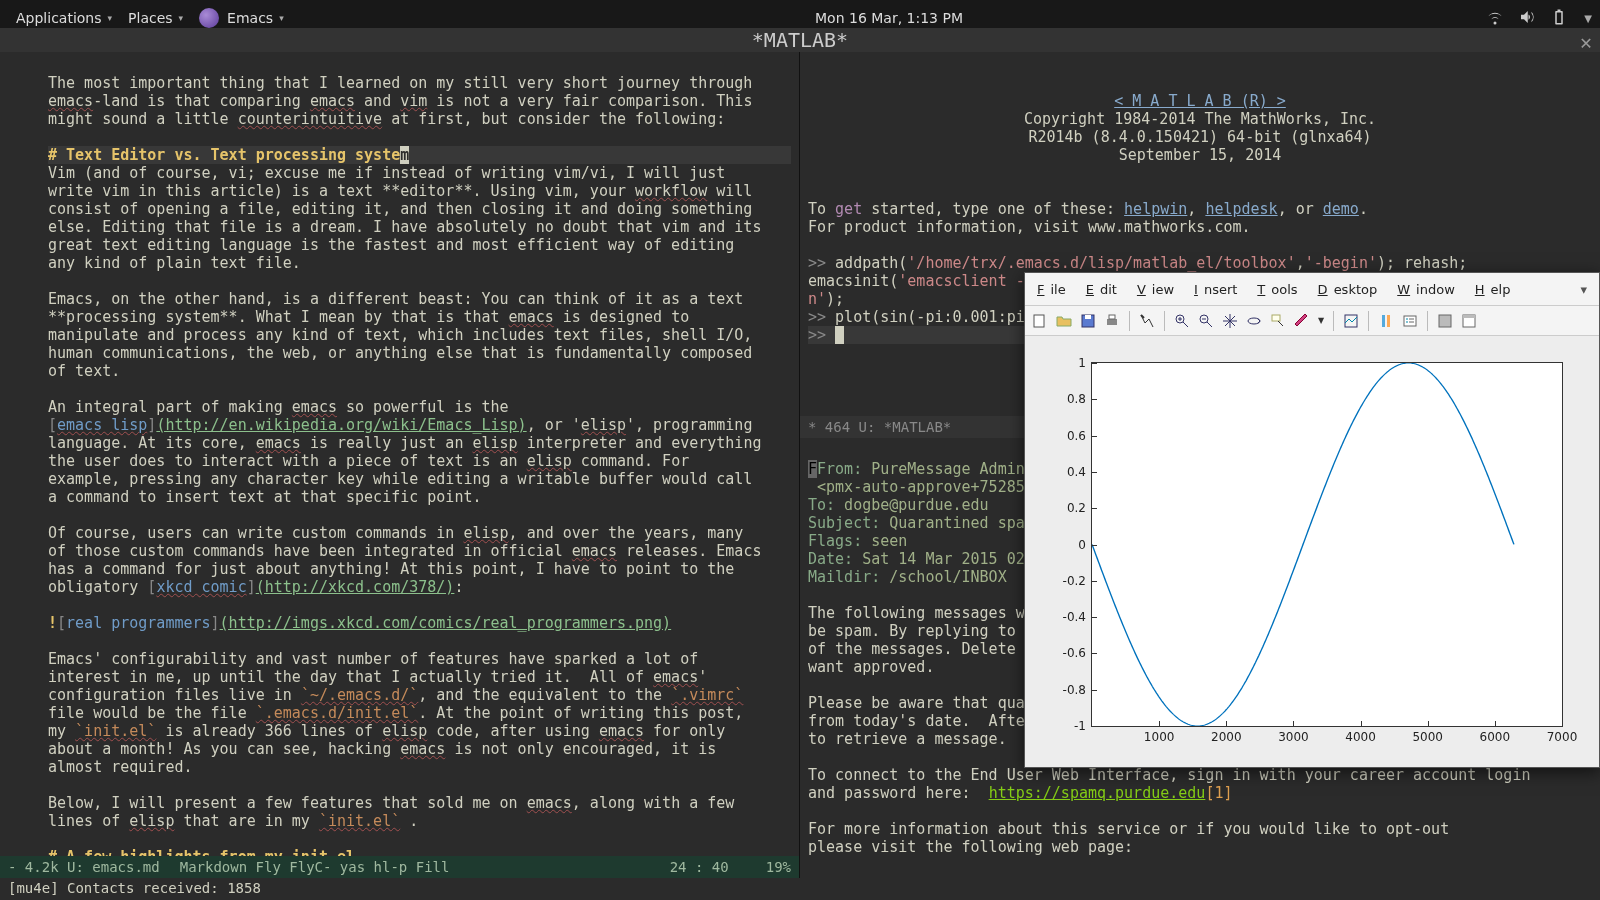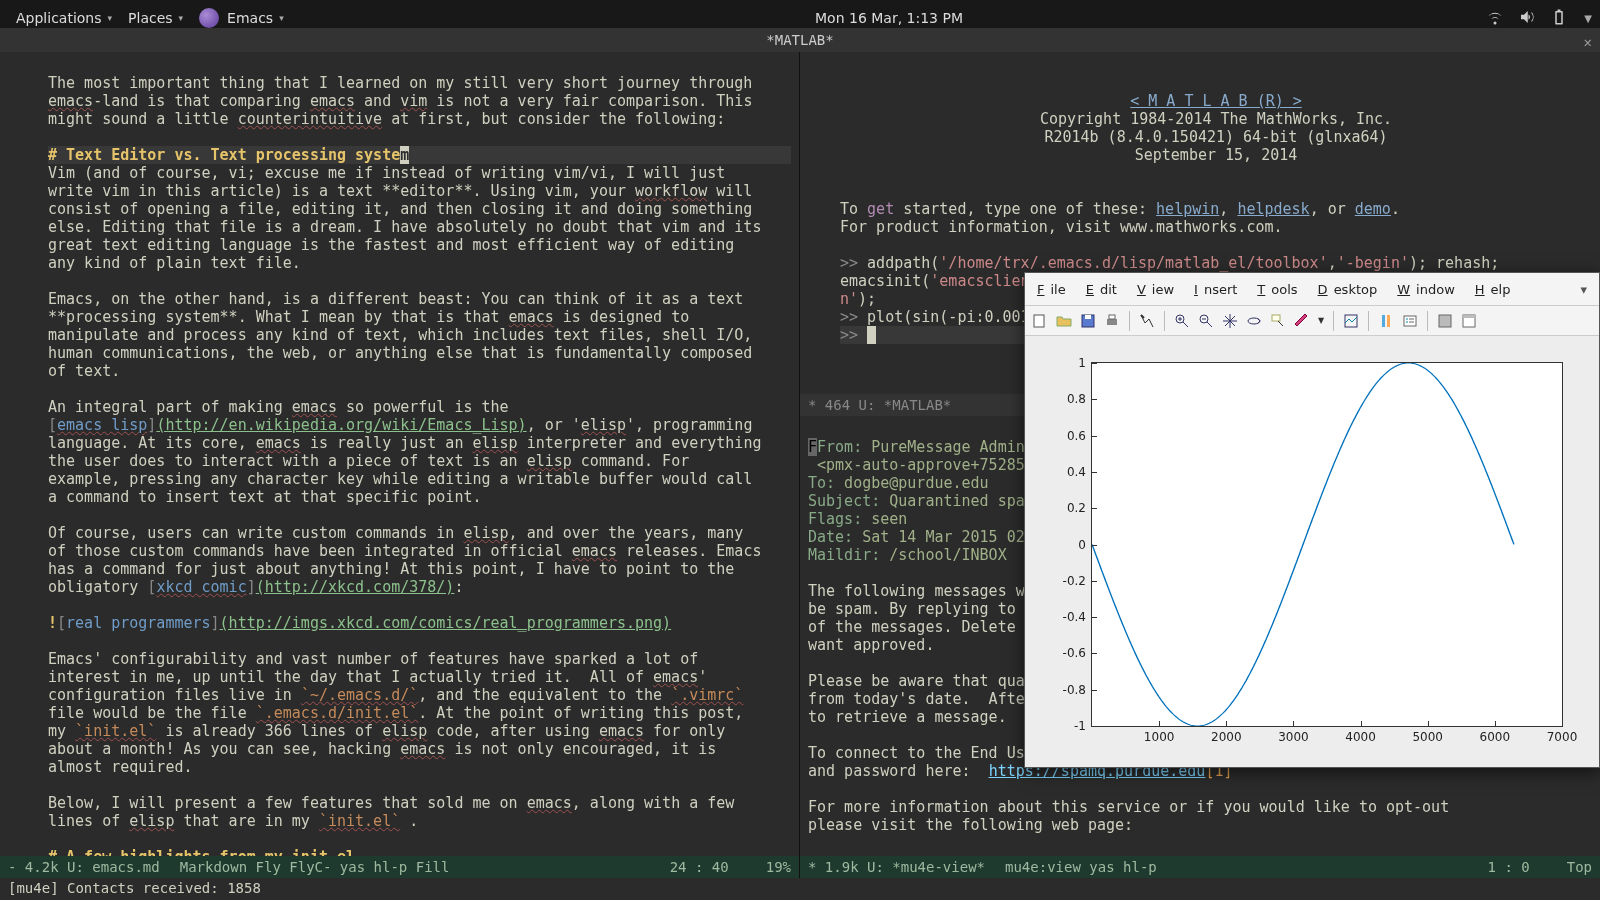--- a/index.html
+++ b/index.html
@@ -10,21 +10,21 @@
 .panel { height:36px; background:#181818; color:#ddd; display:flex; align-items:center; padding:0 8px; font-size:14px; }
 .panel .grp { display:flex; align-items:center; gap:4px; padding:0 8px; cursor:pointer; }
 .panel .spacer { flex:1; }
 .panel .emacsicon { width:20px; height:20px; background:radial-gradient(circle at 35% 35%,#a98bd6,#5b3a9a); border-radius:50%; display:inline-block; margin-right:4px;}
 .tri { font-size:9px; margin-left:2px; color:#aaa; }
 .panel svg { width:18px; height:18px; fill:#ccc; }
 .panel .right { display:flex; gap:14px; align-items:center; }
 
 
 .emacs { position:absolute; top:28px; left:0; right:0; bottom:0; background:#2b2b2b; color:#d0d0c0; }
-.title { height:24px; background:#333;  color:#ccc; text-align:center; line-height:24px; font-size:14px; position:relative;}
+.title { height:24px; background:#333;  color:#ccc; text-align:center; line-height:24px; font-size:20px; position:relative;}
 .title .x { position:absolute; right:8px; top:2px; color:#999; cursor:pointer;}
 .cols { display:flex; height:calc(100% - 24px - 22px); }
 .left { width:50%; border-right:1px solid #111; display:flex; flex-direction:column;}
 .rightcol { width:50%; display:flex; flex-direction:column; }
 .buf { flex:1; overflow:hidden; padding:4px 8px; font-size:15px; line-height:18px; }
 .modeline { height:22px; background:#1e3a2f; color:#9fb89f; font-size:14px; padding:0 8px; display:flex; align-items:center; gap:20px; white-space:nowrap;}
 .modeline .r { margin-left:auto; display:flex; gap:37px;}
 .echo { height:22px; background:#2b2b2b; color:#d0d0c0; font-size:14px; padding:2px 8px;}
 
 
@@ -34,21 +34,21 @@
 .md-code { color:#c48a5a; }
 .wavy { text-decoration:underline wavy #a05050; text-decoration-thickness:1px;}
 .kw { color:#88aacc; }
 .ml-kw{ color:#b38bb3;}
 .str { color:#cc8888;}
 .cursor { background:#d0d0c0; color:#2b2b2b;}
 .hl-line{ background:#383838; display:inline-block; width:100%;}
 .grey { color:#888;}
 .hdr { color:#88aa88; font-weight:normal;}
 .hdr2{ color:#a0b088;}
-.lnk { color:#7dd3fc; text-decoration:underline;}
+.lnk { color:#84cc16; text-decoration:underline;}
 
 
 .figwin { position:absolute; top:272px; left:1024px; width:576px; height:496px; background:#ededed; box-shadow:0 4px 16px rgba(0,0,0,.6); border:1px solid #555; font-family:"DejaVu Sans",sans-serif;}
 .fig-title { height:28px; background:linear-gradient(#4a4a4a,#3a3a3a); color:#eee; display:flex; align-items:center; justify-content:center; font-size:13px; position:relative;}
 .fig-title .fx{ position:absolute; right:8px; cursor:pointer; color:#ccc;}
 .fig-title .fm{ position:absolute; right:30px; cursor:pointer; color:#ccc; font-size:11px;}
 .fig-menu { height:24px; background:#f4f4f4; border-bottom:1px solid #ccc; display:flex; align-items:center; padding:16px 6px; gap:2px; font-size:13px; color:#222;}
 .fig-menu span { padding:2px 6px; cursor:pointer;}
 .fig-menu span u{ text-decoration:underline;}
 .fig-tb { height:30px; background:#f4f4f4; border-bottom:1px solid #ccc; display:flex; align-items:center; padding:0 4px; gap:2px;}
@@ -159,21 +159,21 @@
         <span>Markdown Fly FlyC- yas hl-p Fill</span>
         <span class="r">
             <span>24 : 40</span>
             <span>19%</span>
           </span>
       </div>
     </div>
 
     <div class="rightcol">
       <div style="height:400px; display:flex; flex-direction:column;">
-        <div class="buf" style="white-space:pre-wrap;margin-left:32px;">
+        <div class="buf" style="white-space:pre-wrap;">
 <div style="text-align:center;">
 <span class="kw" style="text-decoration:underline;">&lt; M A T L A B (R) &gt;</span>
 <span>Copyright 1984-2014 The MathWorks, Inc.</span>
 <span>R2014b (8.4.0.150421) 64-bit (glnxa64)</span>
 <span>September 15, 2014</span>
 </div>
 
 <span>To </span><span class="ml-kw">get</span><span> started, type one of these: </span><span class="kw" style="text-decoration:underline;">helpwin</span><span>, </span><span class="kw" style="text-decoration:underline;">helpdesk</span><span>, or </span><span class="kw" style="text-decoration:underline;">demo</span><span>.</span>
 <span>For product information, visit www.mathworks.com.</span>
 
@@ -207,28 +207,20 @@
 
 <span>Please be aware that quaran</span>
 <span>from today's date.  After t</span>
 <span>to retrieve a message.</span>
 
 <span>To connect to the End User Web Interface, sign in with your career account login</span>
 <span>and password here:  </span><span class="lnk">https://spamq.purdue.edu</span><span style="color:#e0a050;">[1]</span>
 
 <span>For more information about this service or if you would like to opt-out</span>
 <span>please visit the following web page:</span>
-        </div>
-        <div class="modeline">
-          <span>*  1.9k U: *mu4e-view*</span>
-          <span>mu4e:view yas hl-p</span>
-          <span class="r">
-              <span>1 :  0</span>
-              <span>Top</span>
-            </span>
         </div>
       </div>
     </div>
   </div>
   <div class="echo mono"><span>[mu4e] Contacts received: 1858</span></div>
 </div>
 
 <div class="figwin">
   <div class="fig-title">
     <span>Figure 1</span>

